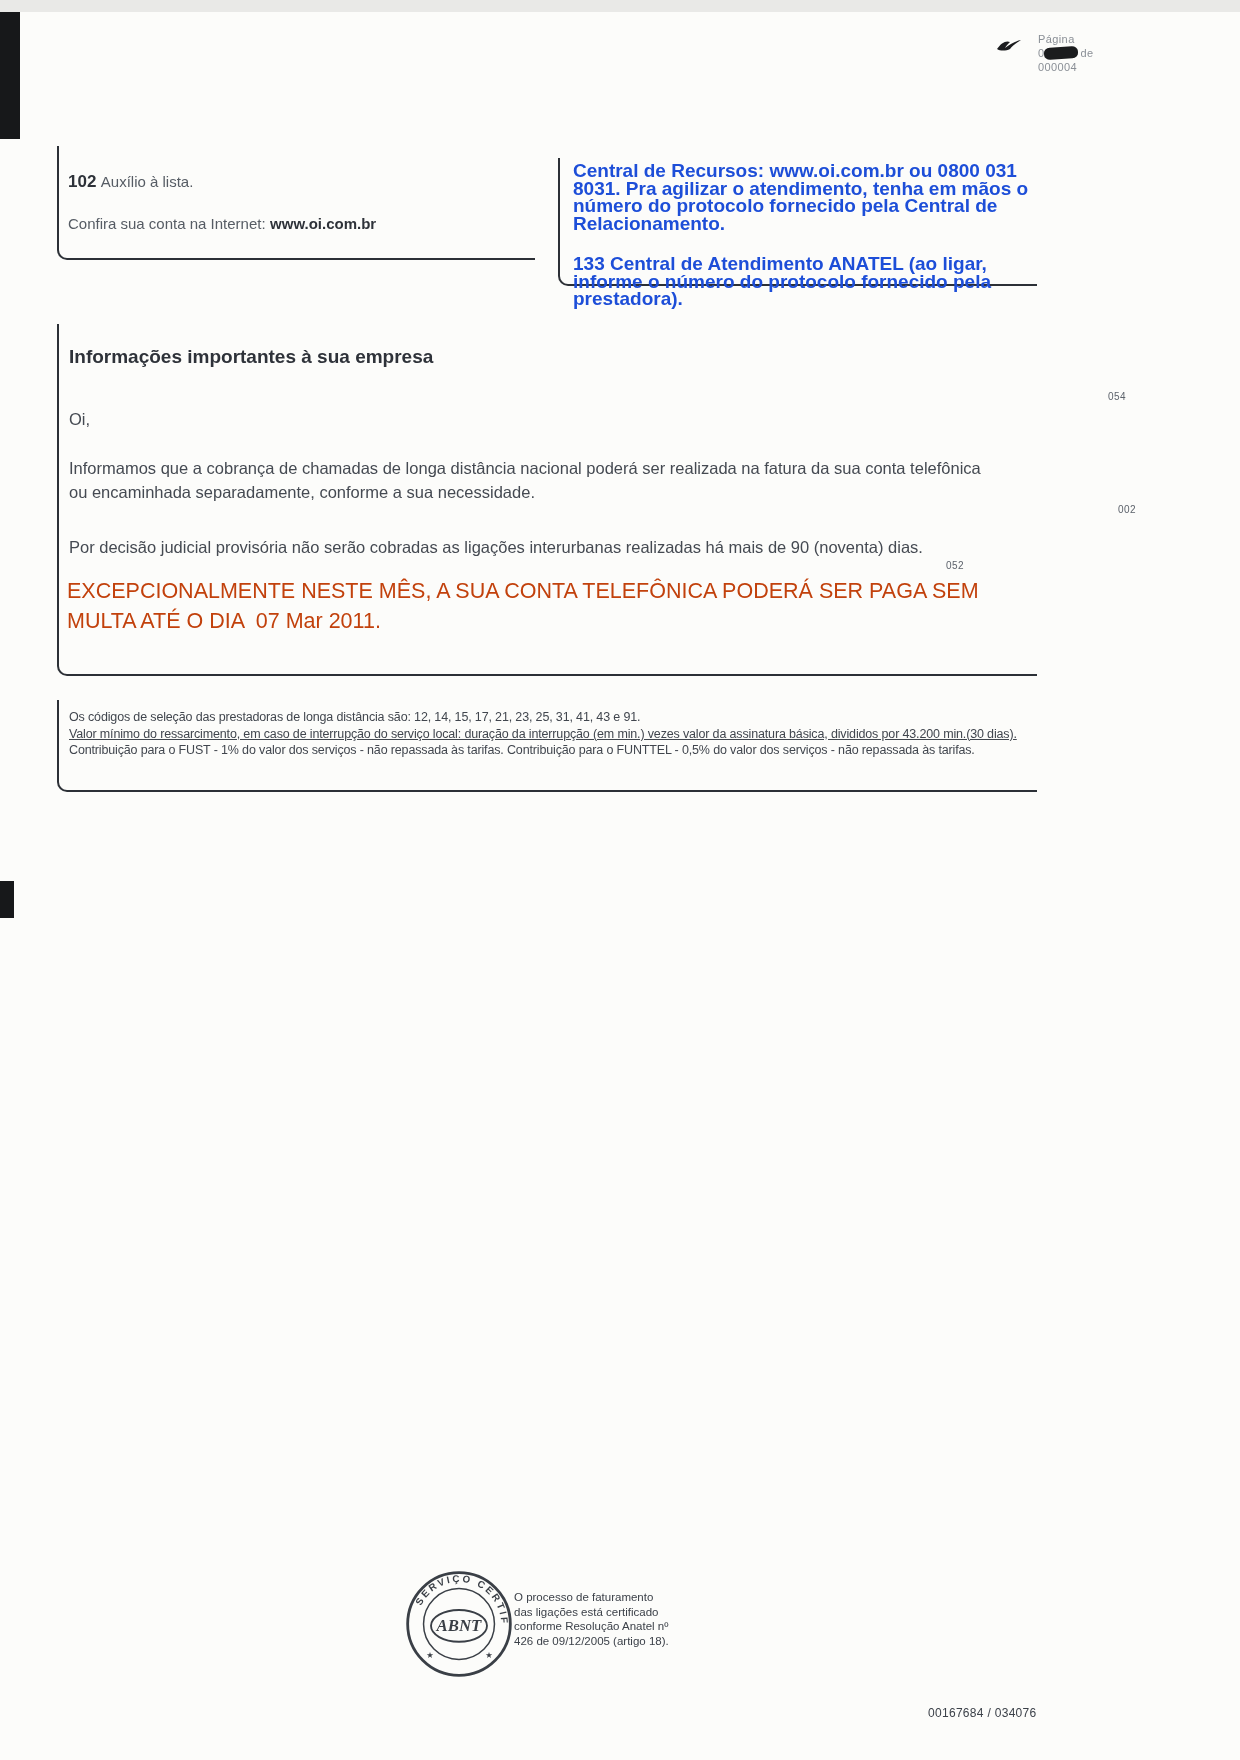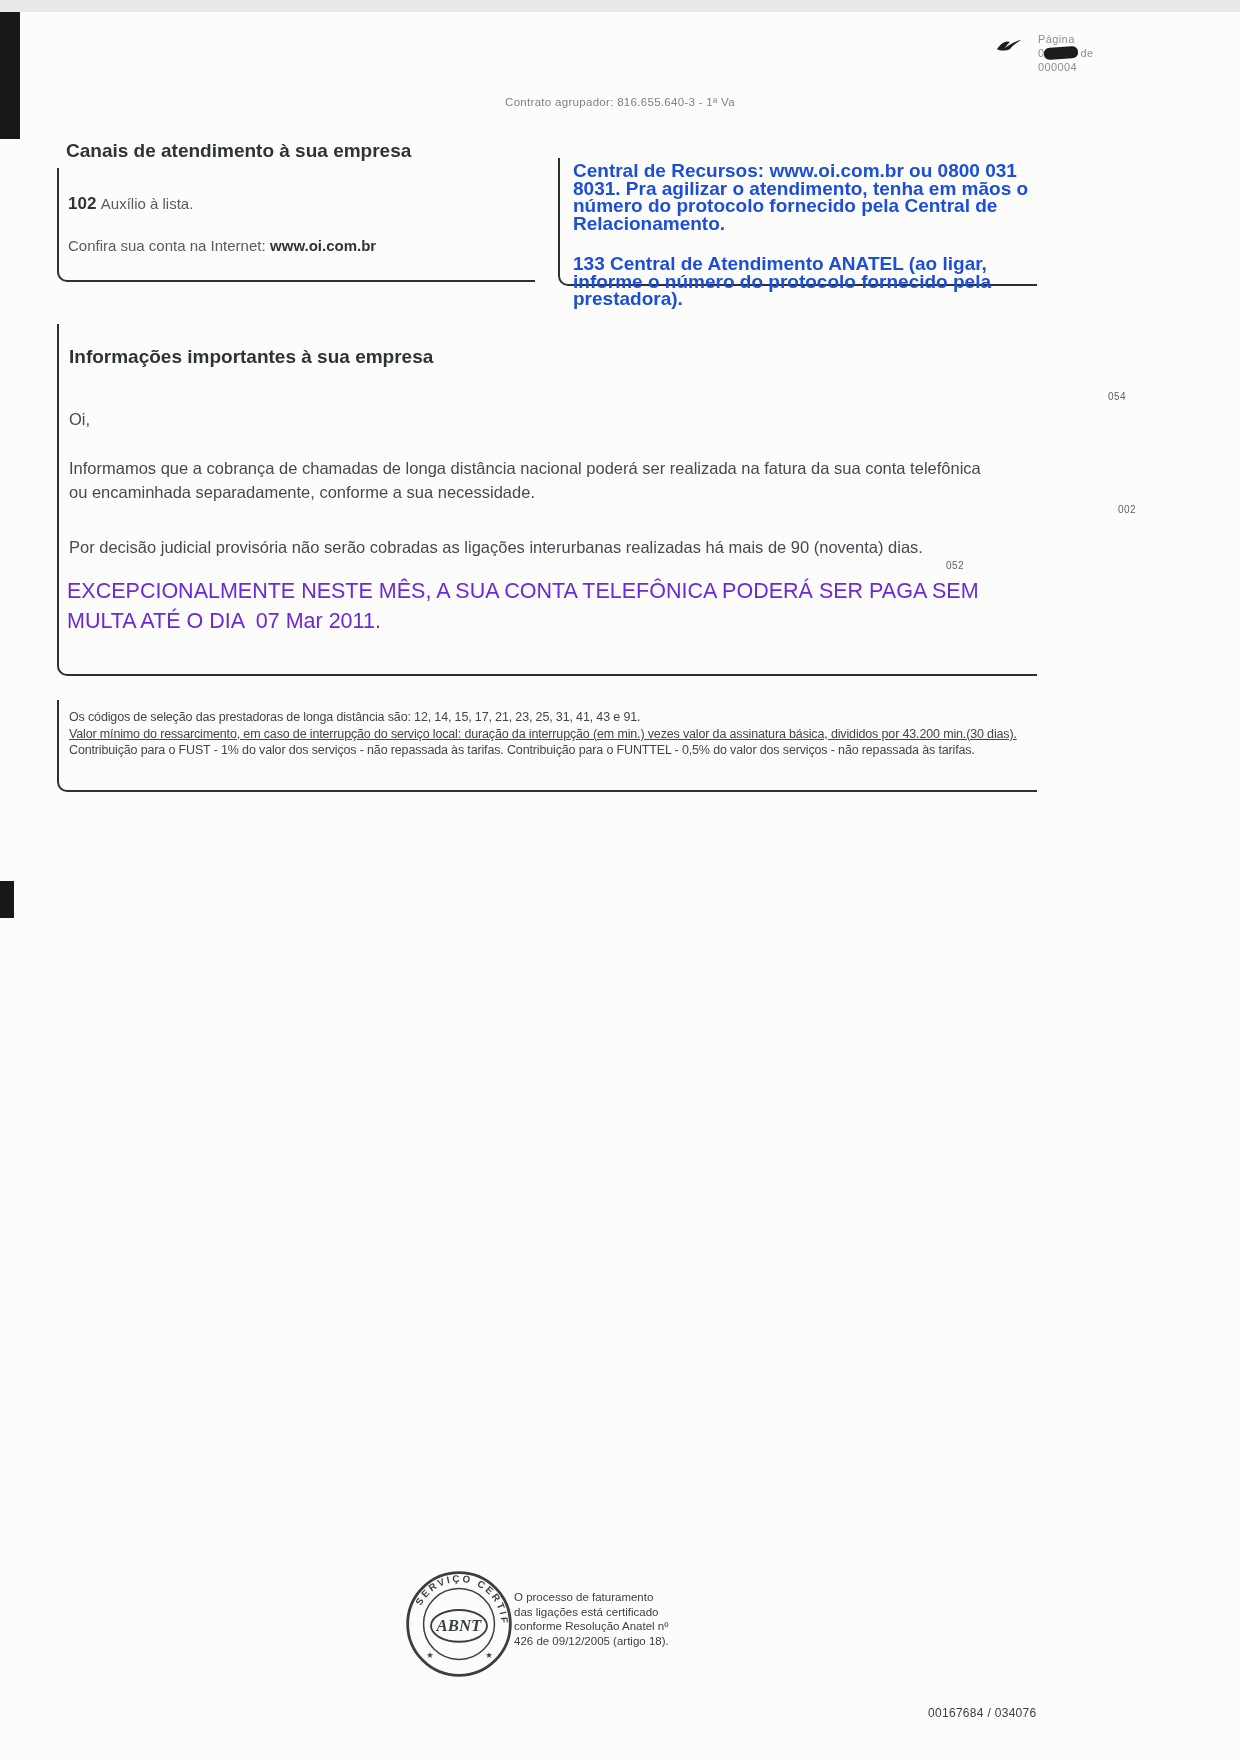--- a/index.html
+++ b/index.html
@@ -69,21 +69,21 @@
     font-size:19px; font-weight:bold; color:#2e3239;
   }
   .info-oi { position:absolute; left:10px; top:86px; font-size:16.5px; }
   .info-p1 {
     position:absolute; left:10px; top:132px; width:920px;
     font-size:16.5px; line-height:24px;
   }
   .info-p2 { position:absolute; left:10px; top:214px; font-size:16.5px; }
   .info-hl {
     position:absolute; left:8px; top:252px; width:968px;
-    font-size:21.5px; line-height:30px; color:#6d28d9; white-space:pre-wrap;
+    font-size:21.5px; line-height:30px; color:#c2410c; white-space:pre-wrap;
   }
   .margin-code { position:absolute; font-size:10px; color:#5c626b; letter-spacing:.5px; }
   .code-054 { left:1108px; top:379px; }
   .code-002 { left:1118px; top:492px; }
   .code-052 { left:946px;  top:548px; }
 
   
   .legal {
     position:absolute; left:57px; top:688px; width:980px; height:92px;
     padding:9px 12px 0 10px;
@@ -117,24 +117,22 @@
     <svg width="30" height="20" viewBox="0 0 30 20">
       <path d="M2 15 C6 9, 11 6, 15 8 C13 10, 11 12, 10 14 C14 11, 20 7, 26 6 C21 9, 17 12, 15 15 C11 17, 5 17, 2 15 Z" fill="#1b1c1e"></path>
     </svg>
   </div>
   <div class="page-indicator">
     <div>Página</div>
     <div>000002 de</div>
     <div>000004</div>
   </div>
   <div class="page-smudge"></div>
-  <div class="contract-line">Contrato agrupador: 816.655.640-3 - 1ª Va</div>
 
   <div class="channels">
-    <div class="channels-title">Canais de atendimento à sua empresa</div>
     <div class="channels-body lbox">
       <div class="line-102">
         <span class="mid-num">102</span>
         <span class="lbl">Auxílio à lista.</span>
       </div>
       <div class="line-web">
         <span class="lbl">Confira sua conta na Internet:</span>
         <span class="web-url">www.oi.com.br</span>
       </div>
     </div>

